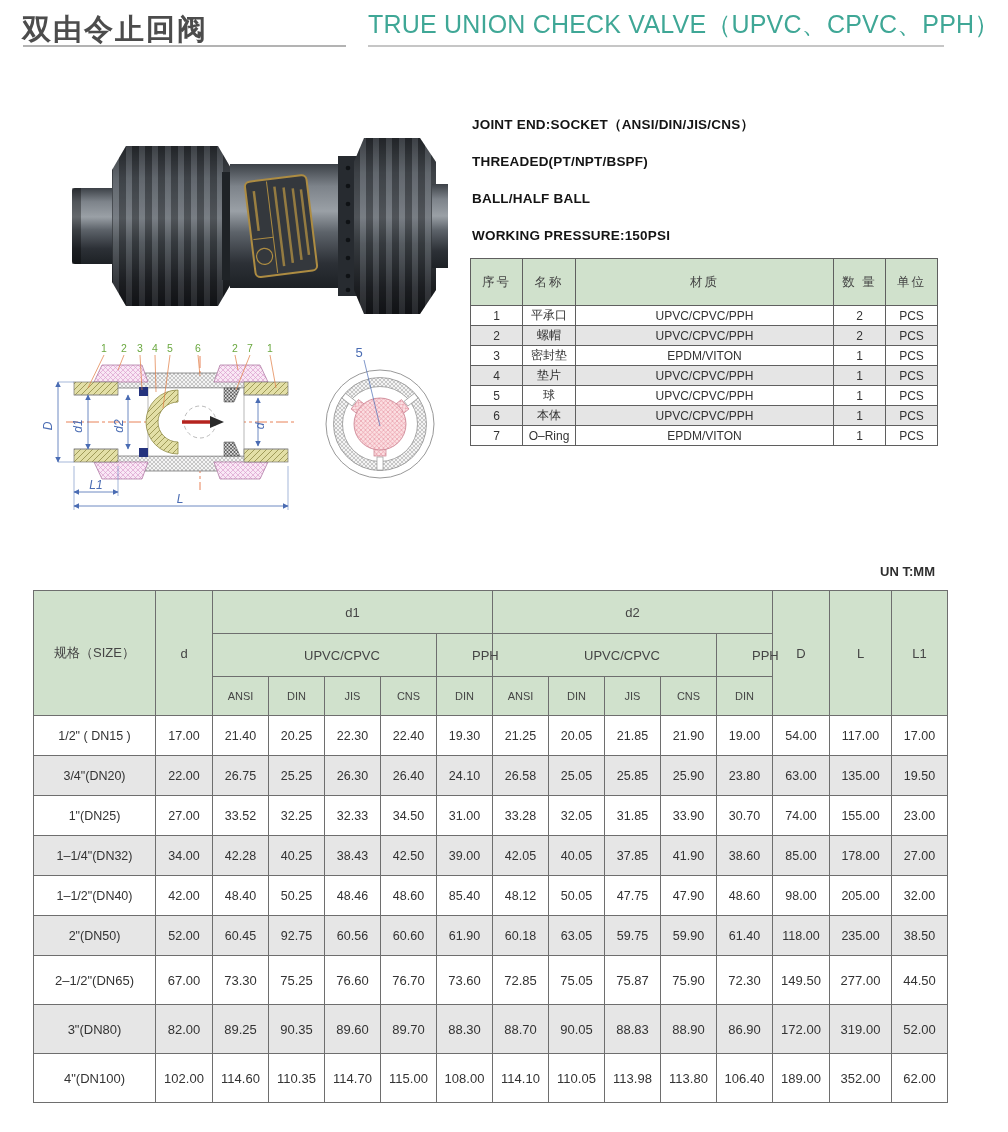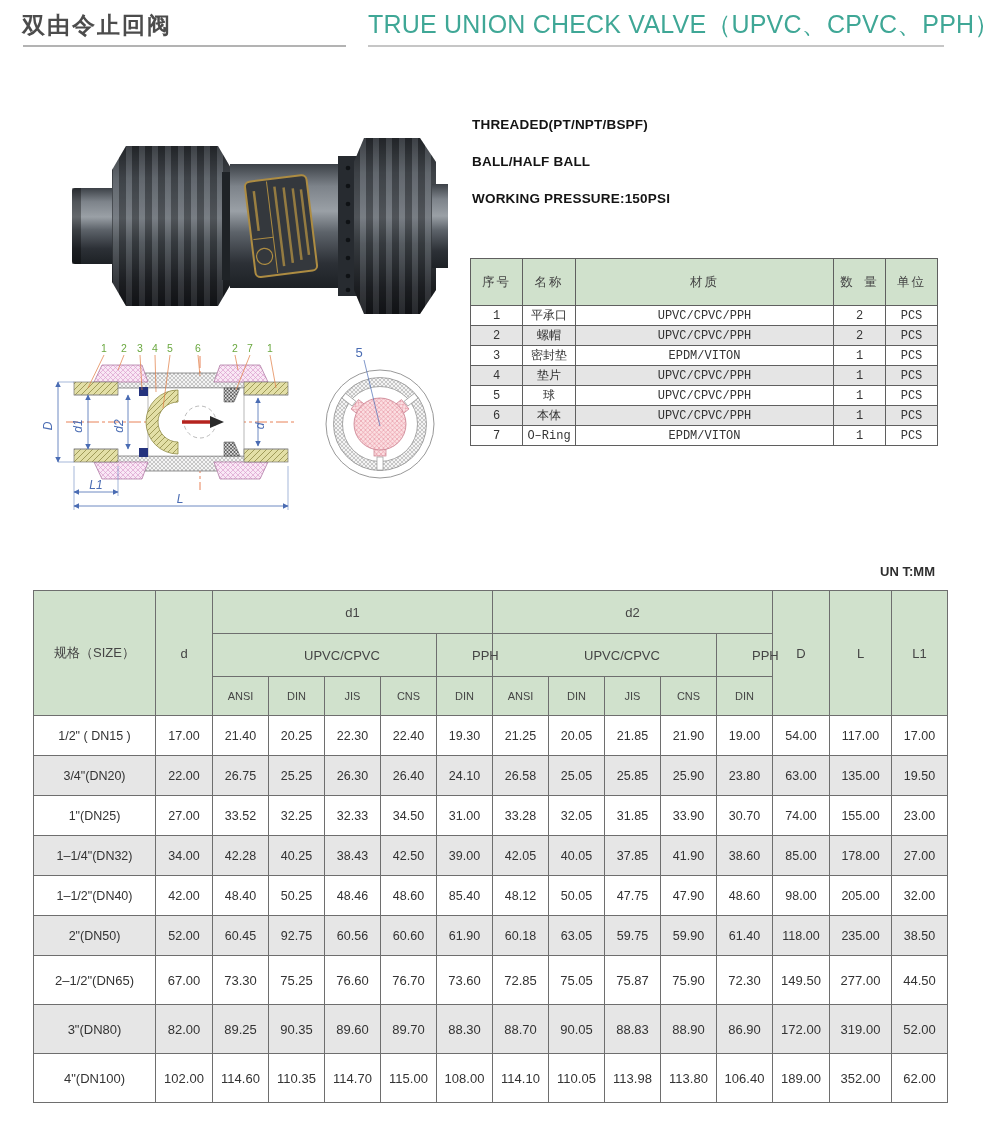--- a/index.html
+++ b/index.html
@@ -3,31 +3,31 @@
 <meta charset="utf-8">
 <style>
   html,body{margin:0;padding:0;}
   body{
     width:1008px;height:1132px;position:relative;background:#ffffff;
     font-family:"Liberation Sans","DejaVu Sans",sans-serif;
     -webkit-font-smoothing:antialiased;overflow:hidden;
   }
   .abs{position:absolute;}
   
-  .title-cn{left:22px;top:10px;font-size:23px;font-weight:bold;color:#4c4c4c;letter-spacing:2px;}
+  .title-cn{left:22px;top:10px;font-size:29px;font-weight:bold;color:#4c4c4c;letter-spacing:2px;}
   .rule-cn{left:23px;top:45px;width:323px;height:2px;background:#b3b3b3;}
   .title-en{left:368px;top:8px;font-size:25px;font-weight:500;color:#3fa796;letter-spacing:0.2px;white-space:nowrap;}
   .rule-en{left:368px;top:45px;width:576px;height:2px;background:#c6c6c6;}
   
   .specs{left:472px;top:118px;width:480px;}
   .spec-line{font-size:13.5px;font-weight:bold;color:#141414;height:14px;line-height:14px;margin-bottom:23px;letter-spacing:0.2px;}
   
   table{border-collapse:collapse;table-layout:fixed;}
   .parts-table{left:470px;top:258px;width:467px;}
-  .parts-table th,.parts-table td{border:1.5px solid #5f5f5f;text-align:center;vertical-align:middle;padding:0;font-family:Liberation Mono, monospace;}
+  .parts-table th,.parts-table td{border:1.5px solid #5f5f5f;text-align:center;vertical-align:middle;padding:0;}
   .parts-table thead th{background:#d0e1cc;height:46px;font-weight:normal;font-size:12.5px;color:#454545;letter-spacing:2px;}
   .parts-table tbody td{height:19px;font-size:12px;color:#333;background:#fff;}
   .parts-table tbody tr.alt td{background:#e5e5e5;}
   
   .unit-note{left:845px;top:564px;width:90px;text-align:right;font-size:13px;font-weight:bold;color:#2e2e2e;}
   
   .dim-table{left:33px;top:590px;width:914px;}
   .dim-table th,.dim-table td{border:1.5px solid #6e6e6e;text-align:center;vertical-align:middle;padding:0;}
   .dim-table thead th{background:#d0e1cc;font-weight:normal;color:#454545;font-size:13px;}
   .dim-table thead tr.h1 th{height:42px;}
@@ -100,20 +100,21 @@
         <circle cx="300" cy="168" r="2.3"></circle>
           <circle cx="300" cy="182" r="2.3"></circle>
       </g>
       <polygon points="316,30 372,30 388,54 388,182 372,206 316,206 306,182 306,54" fill="url(#gNut)"></polygon>
       <polygon points="316,30 372,30 388,54 388,182 372,206 316,206 306,182 306,54" fill="url(#ribs)"></polygon>
       <rect x="384" y="76" width="16" height="84" fill="url(#gBody)"></rect>
     </g>
   </svg>
 
   <div class="abs specs">
+    <div class="spec-line">JOINT END:SOCKET（ANSI/DIN/JIS/CNS）</div>
     <div class="spec-line">THREADED(PT/NPT/BSPF)</div>
     <div class="spec-line">BALL/HALF BALL</div>
     <div class="spec-line">WORKING PRESSURE:150PSI</div>
   </div>
 
   <table class="abs parts-table">
     <colgroup>
         <col style="width:52px">
         <col style="width:53px">
         <col style="width:258px">

